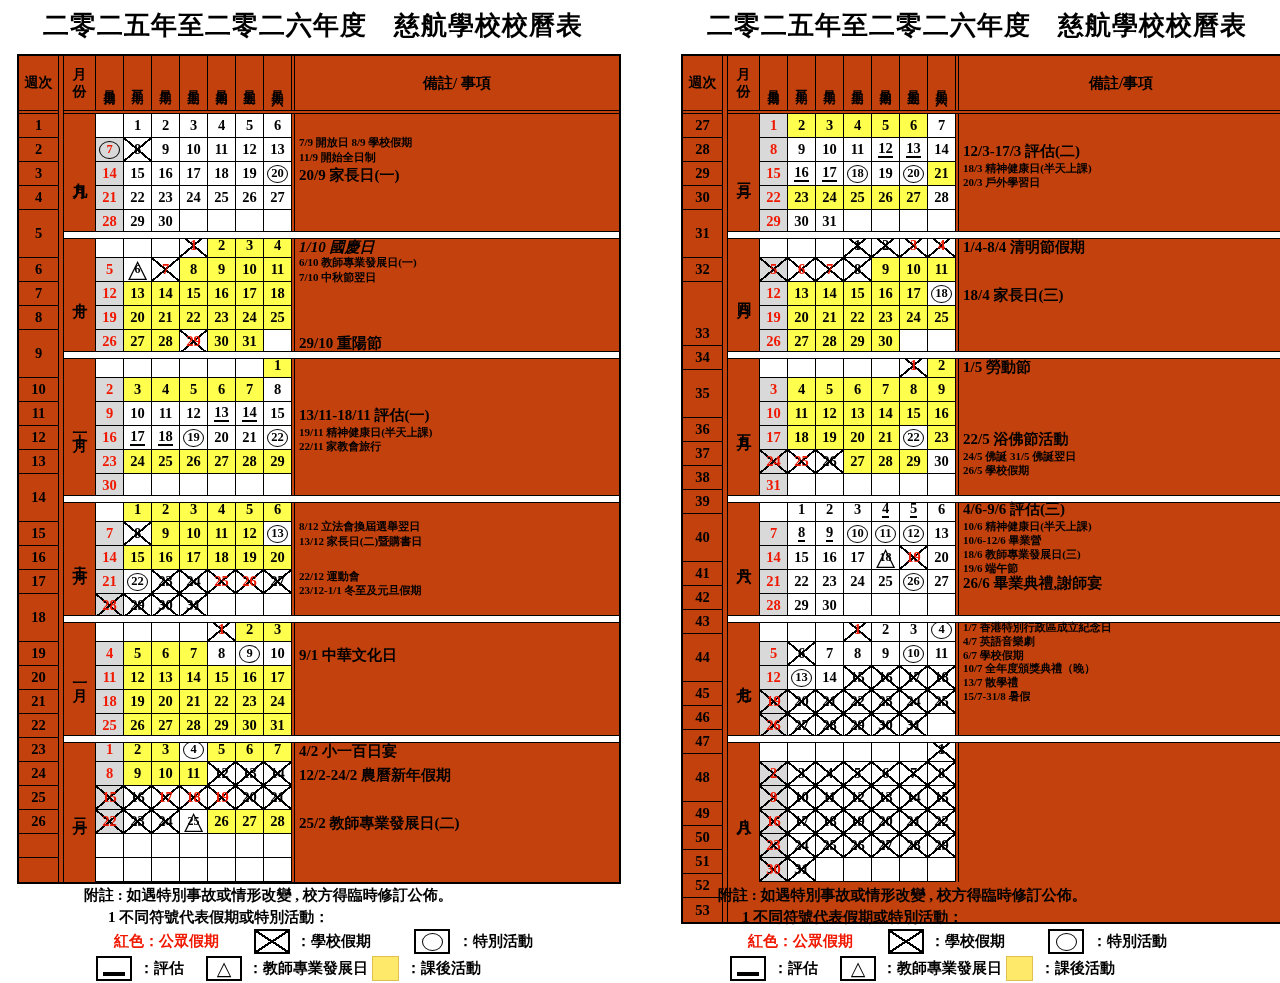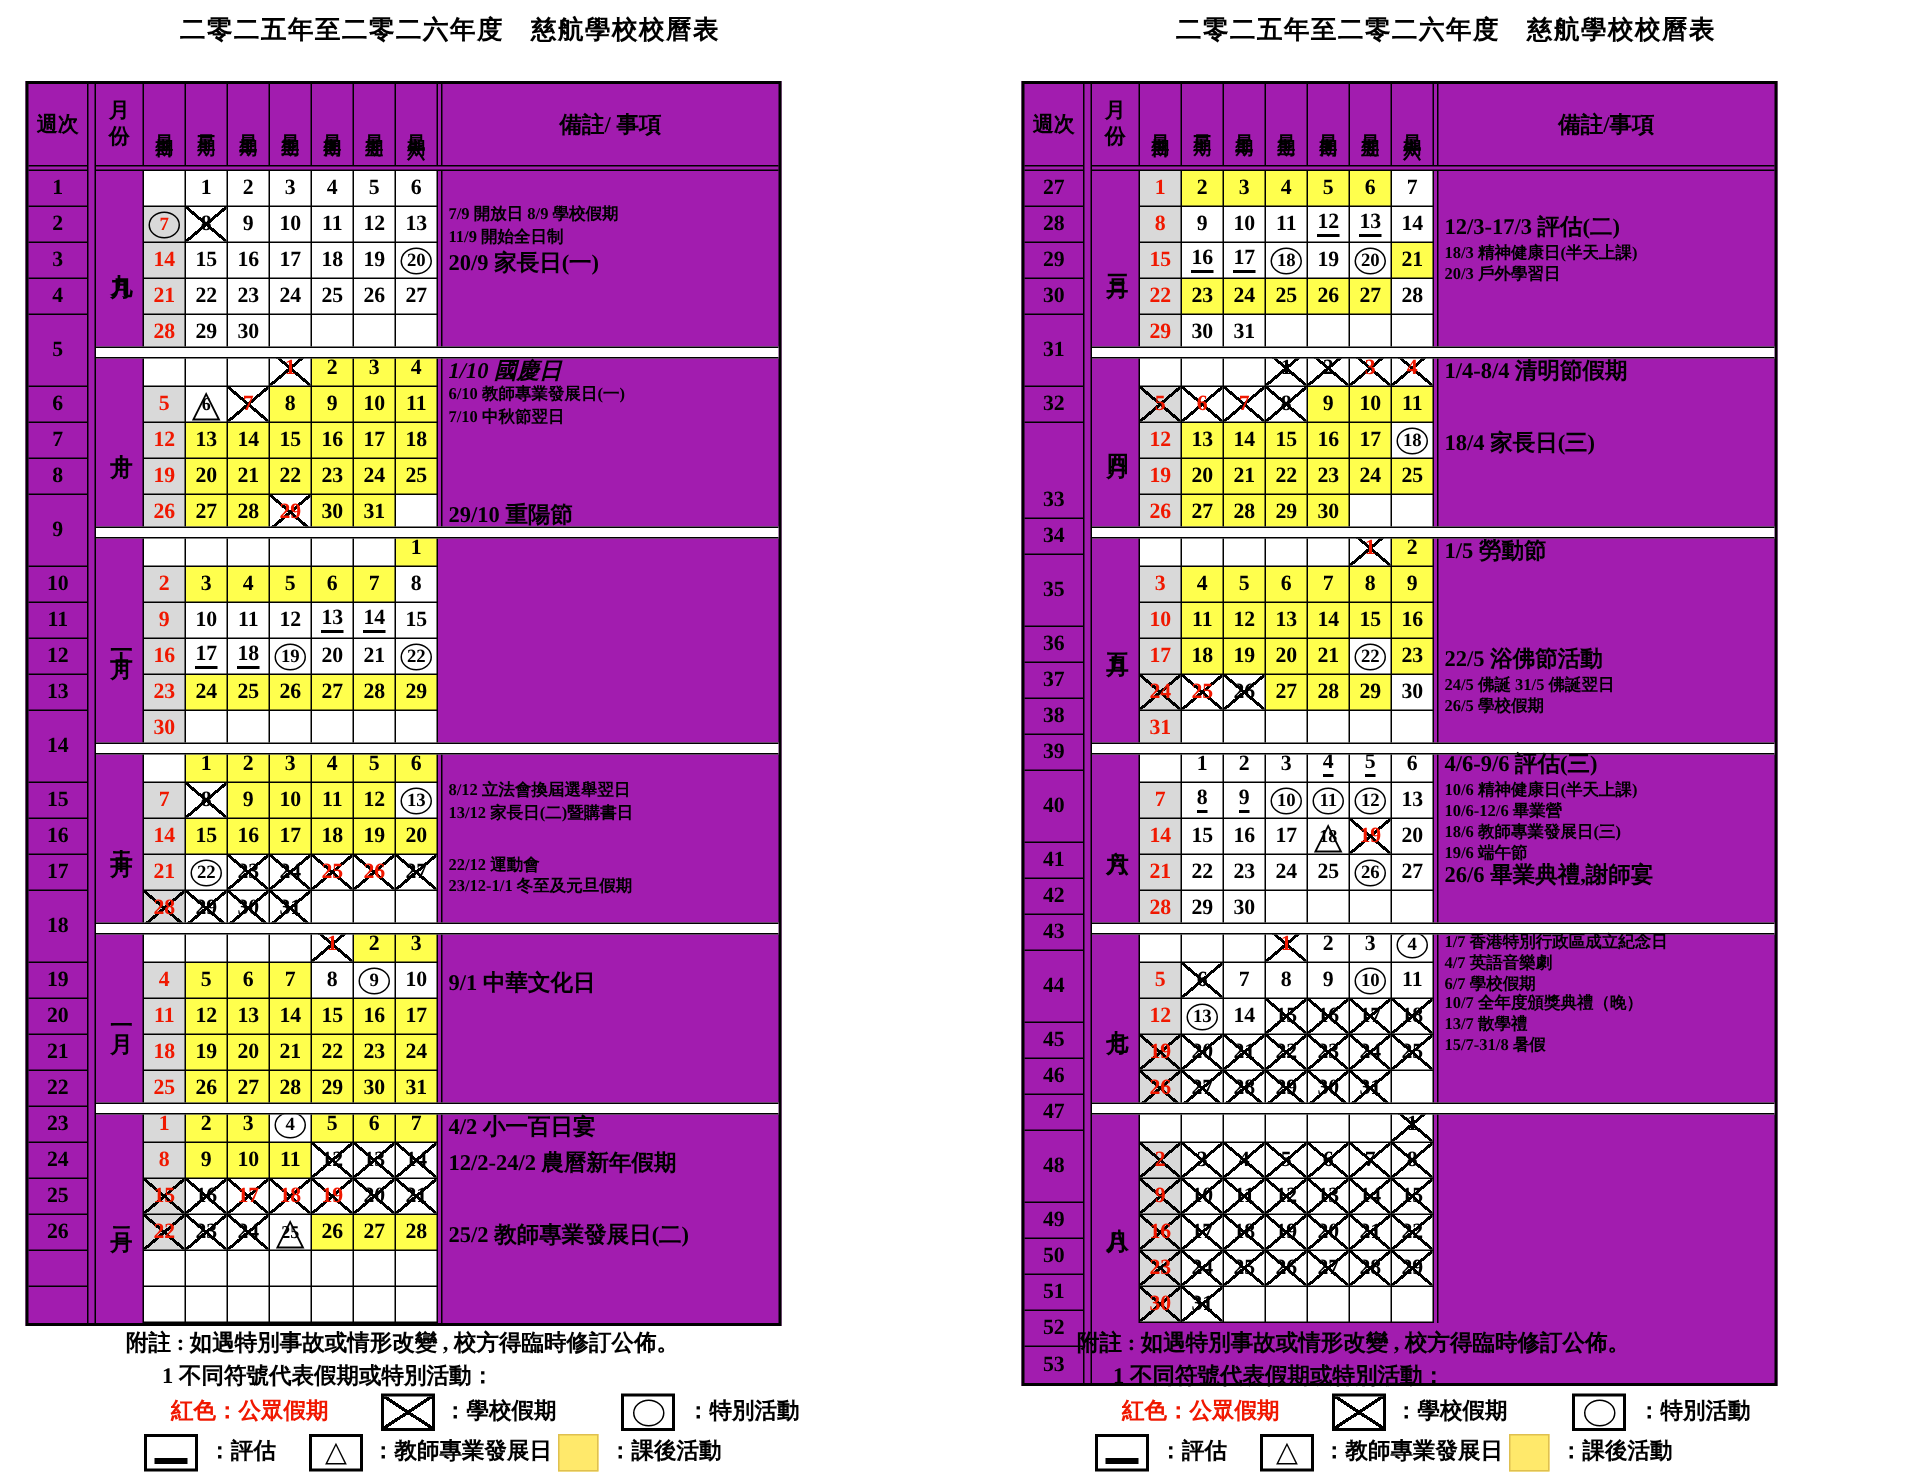--- a/index.html
+++ b/index.html
@@ -1,25 +1,25 @@
 <!DOCTYPE html>
 <html><head>
 <meta charset="utf-8">
 <style>
   * { box-sizing: border-box; margin: 0; padding: 0; }
   html,body { width:1280px; height:983px; background:#fff; position:relative;
     font-family:"Liberation Serif","DejaVu Serif",serif; }
 
-  .title { position:absolute; top:8px; width:566px; text-align:center;
-    font-size:17px; font-weight:bold; letter-spacing:1px; }
+  .title { position:absolute; top:8px; width:566px; text-align:right;
+    font-size:26px; font-weight:bold; letter-spacing:1px; }
   .title.t-left { left:17px; }
   .title.t-right { left:681px; }
 
-  .cal { position:absolute; top:54px; width:504px; border:2px solid #000;
-    display:flex; background:#a21caf; }
+  .cal { position:absolute; top:54px; width:604px; border:2px solid #000;
+    display:flex; background:#c2410c; }
   .cal.c-left { left:17px; }
   .cal.c-right { left:681px; }
 
   
   .wkcol { width:40px; border-right:1.3px solid #000; display:flex; flex-direction:column; }
   .wkhead { height:58px; border-bottom:4px double #000; display:flex;
     align-items:center; justify-content:center; font-weight:bold; font-size:14px; }
   .wk { border-bottom:1px solid #000; display:flex; align-items:center;
     justify-content:center; font-weight:bold; font-size:14.5px; flex:none; }
   .wk:last-child { border-bottom:none; }
@@ -459,20 +459,25 @@
           <div class="dc gray red">
             <span class="n">30</span>
           </div>
           <div class="dc"></div>
           <div class="dc"></div>
           <div class="dc"></div>
           <div class="dc"></div>
           <div class="dc"></div>
           <div class="dc"></div>
         </div>
+        <div class="rem">
+          <div class="rl lg" style="top: 51.88px;">13/11-18/11 評估(一)</div>
+          <div class="rl sm" style="top: 70.6px;">19/11 精神健康日(半天上課)</div>
+          <div class="rl sm" style="top: 85px;">22/11 家教會旅行</div>
+        </div>
       </div>
       <div class="month sep">
         <div class="mlabel">十二月</div>
         <div class="dgrid">
           <div class="dc"></div>
           <div class="dc yellow">
             <span class="n">1</span>
           </div>
           <div class="dc yellow">
             <span class="n">2</span>

